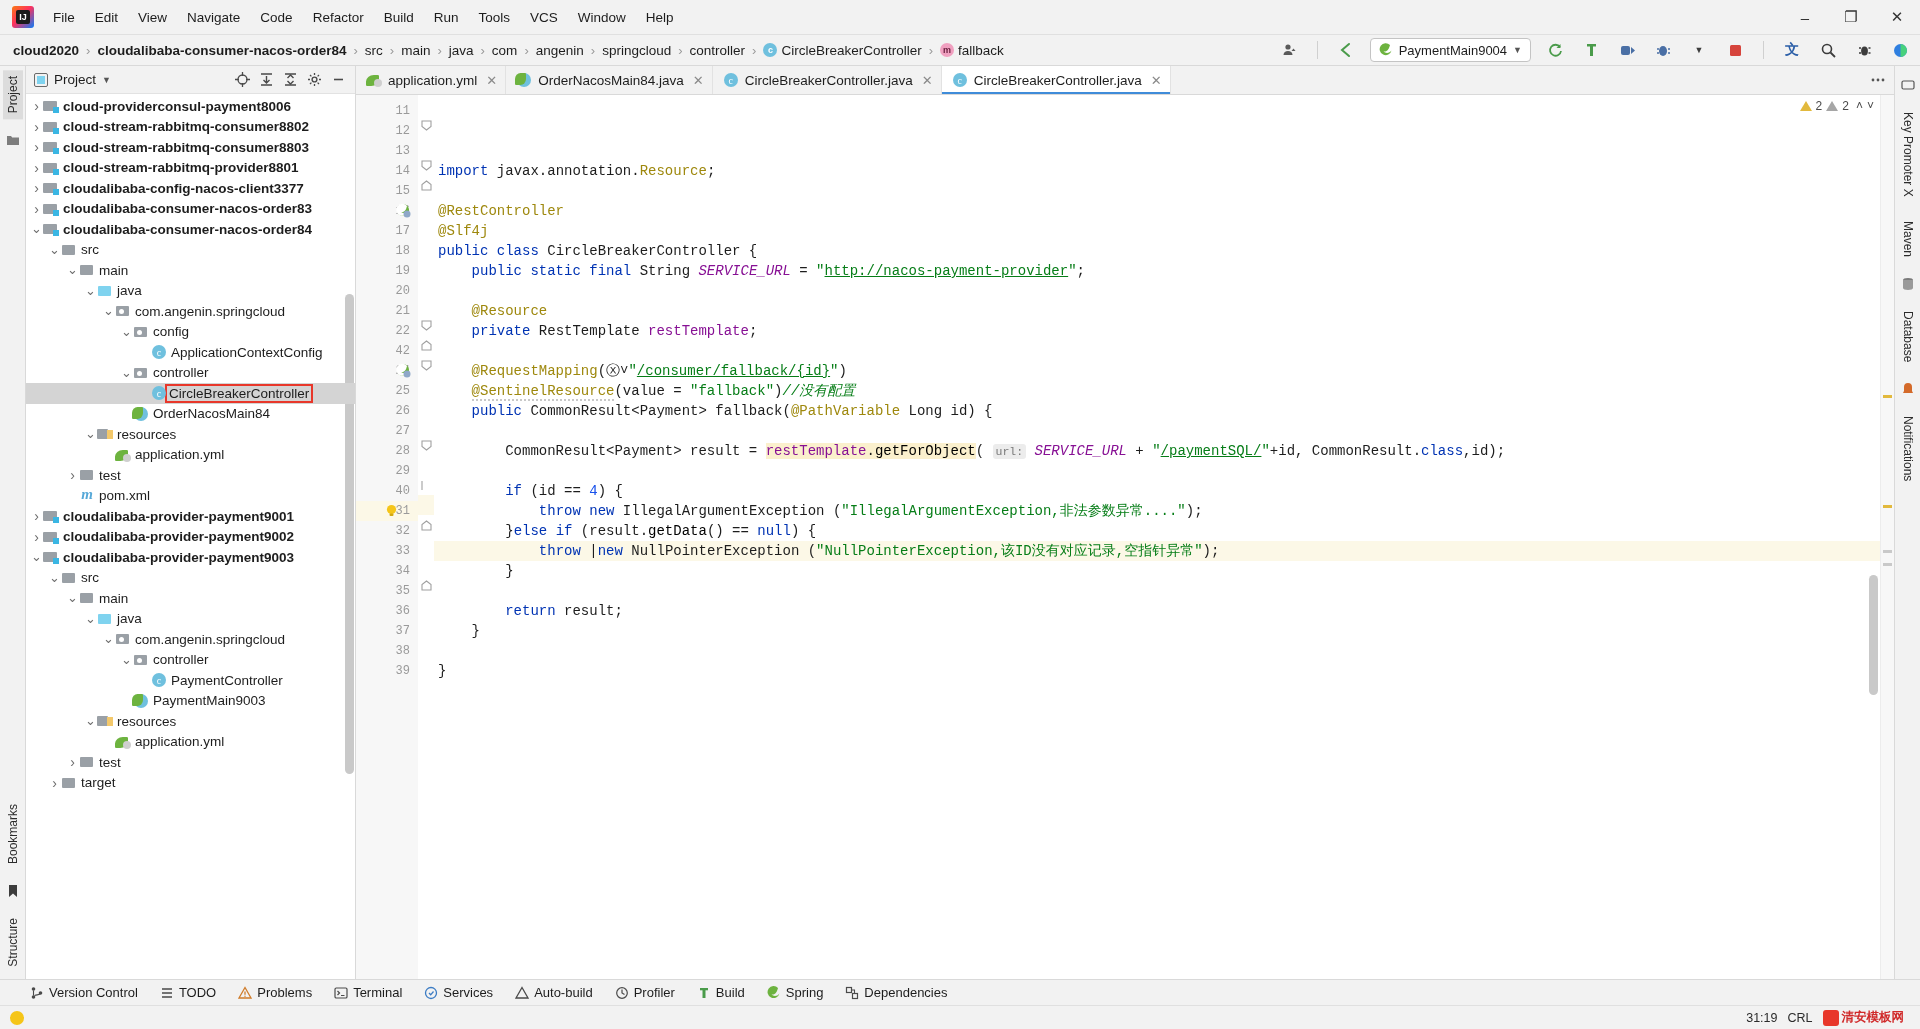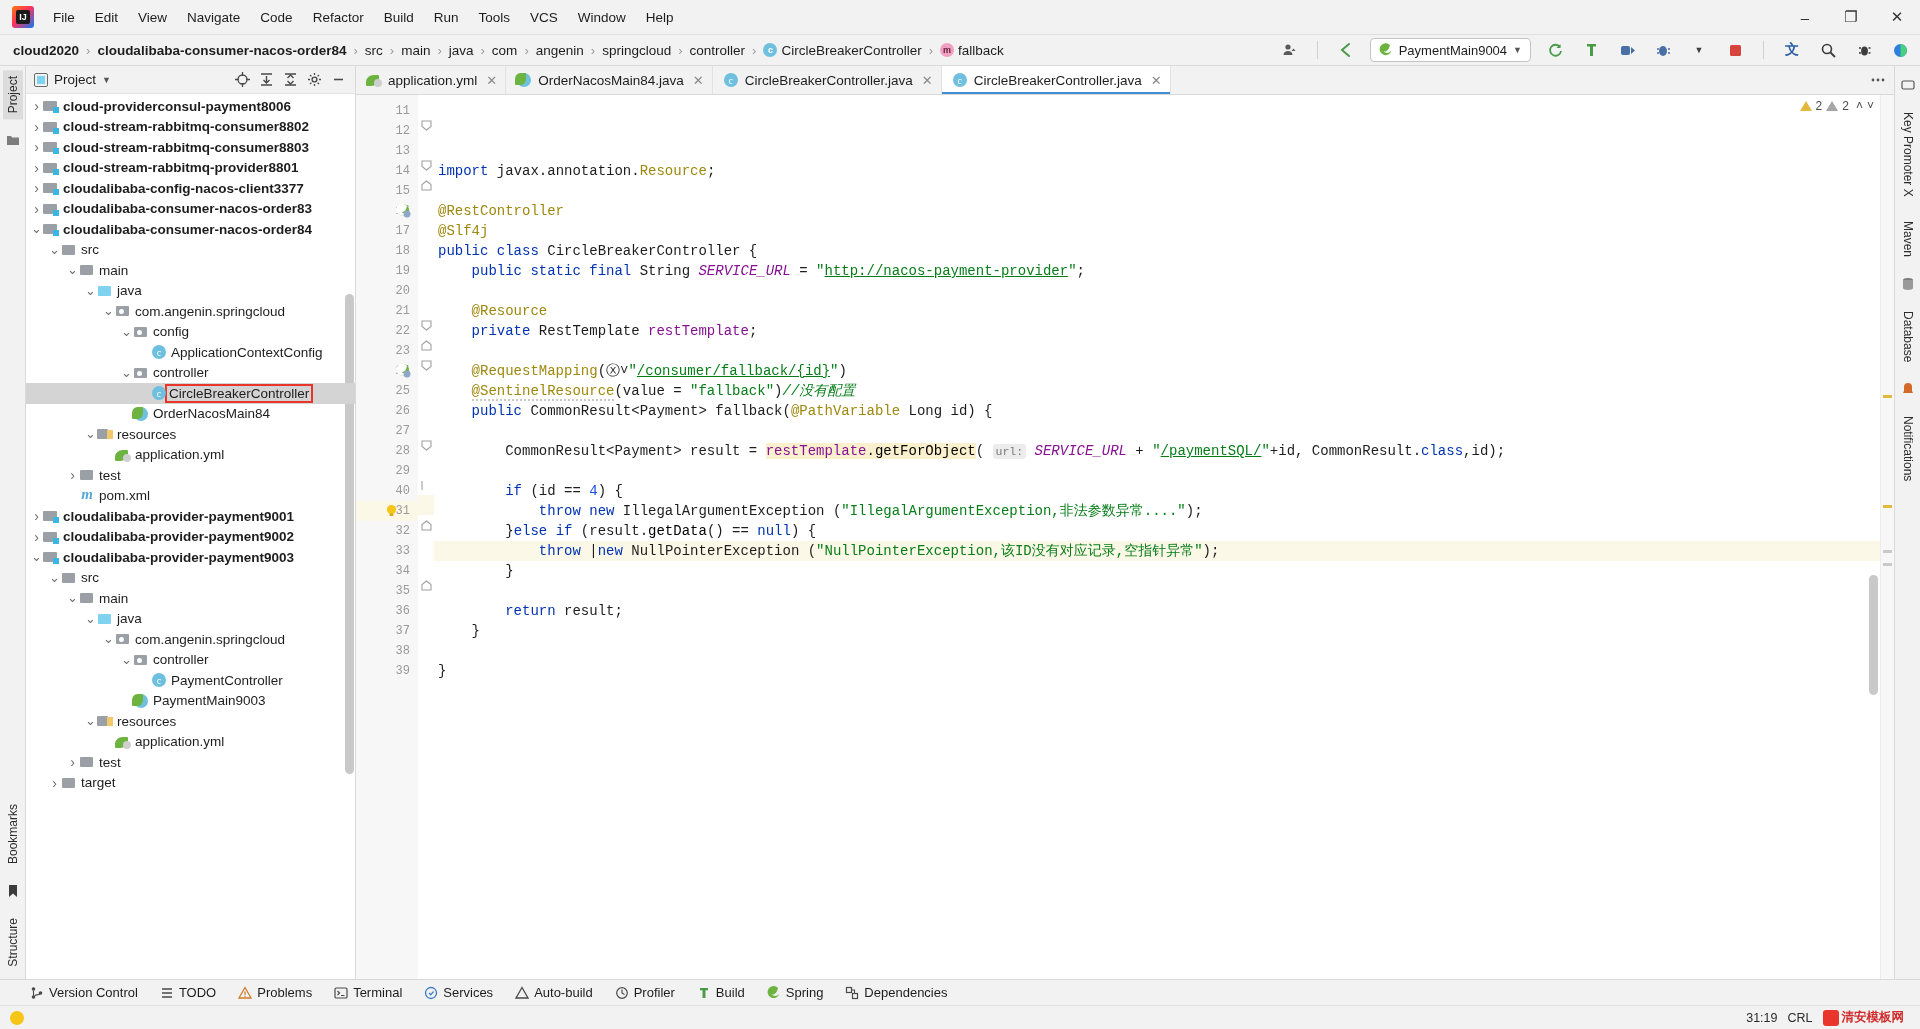--- a/index.html
+++ b/index.html
@@ -724,21 +724,21 @@
             <div class="gline">
               <span>20</span>
             </div>
             <div class="gline">
               <span>21</span>
             </div>
             <div class="gline">
               <span>22</span>
             </div>
             <div class="gline">
-              <span>23</span>
+              <span>42</span>
             </div>
             <div class="gline">
               <span class="gmark" style="left: 40px;">
                 <svg width="15" height="15" viewBox="0 0 15 15">
                   <circle cx="7" cy="7" r="6" fill="#6db33f"></circle>
                   <path d="M11 3a6 6 0 1 0 1.2 5c-2 2.6-5.2 2.6-7 .9 2.3.4 4.6-.5 5.8-5.9z" fill="#fff"></path>
                   <circle cx="11" cy="11" r="3.5" fill="#8fa8c8"></circle>
                 </svg>
               </span>
               <span>24</span>

